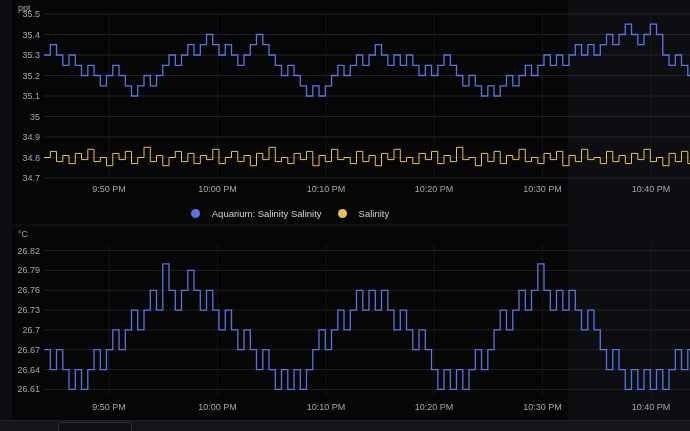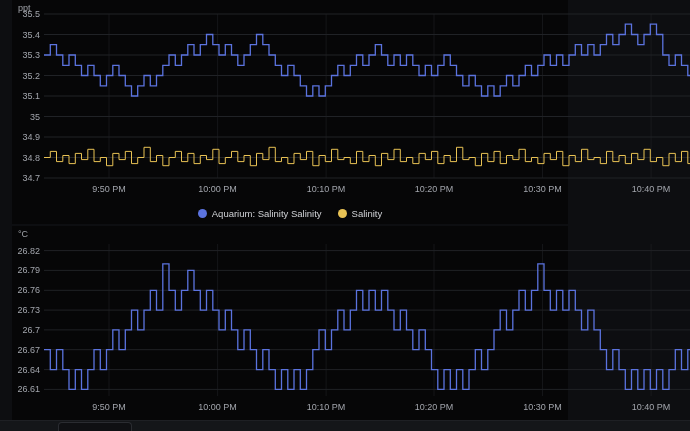--- a/index.html
+++ b/index.html
@@ -14,21 +14,21 @@
   #panel-temp{top:226px;height:194px;}
   .unit-label{
     position:absolute;top:3px;left:6px;
     font-size:9px;color:#9fa2a8;z-index:2;
   }
   svg{display:block;}
   .legend{
     position:absolute;left:0;right:0;bottom:2px;height:18px;
     display:flex;align-items:center;justify-content:center;gap:16px;
   }
-  .legend-item{display:flex;align-items:center;gap:5px;cursor:pointer;}
+  .legend-item{display:flex;align-items:center;gap:12px;cursor:pointer;}
   .legend-dot{width:9px;height:9px;border-radius:50%;}
   .legend-label{font-size:9.5px;color:#d0d2d6;}
   #bottom-bar{
     position:absolute;left:0;top:420px;width:690px;height:11px;
     background:#141619;border-top:1px solid #1e2024;
   }
   #bottom-tab{
     position:absolute;left:58px;top:1px;width:72px;height:10px;
     background:#0f1013;border:1px solid #2a2c31;border-bottom:none;
     border-radius:4px 4px 0 0;

